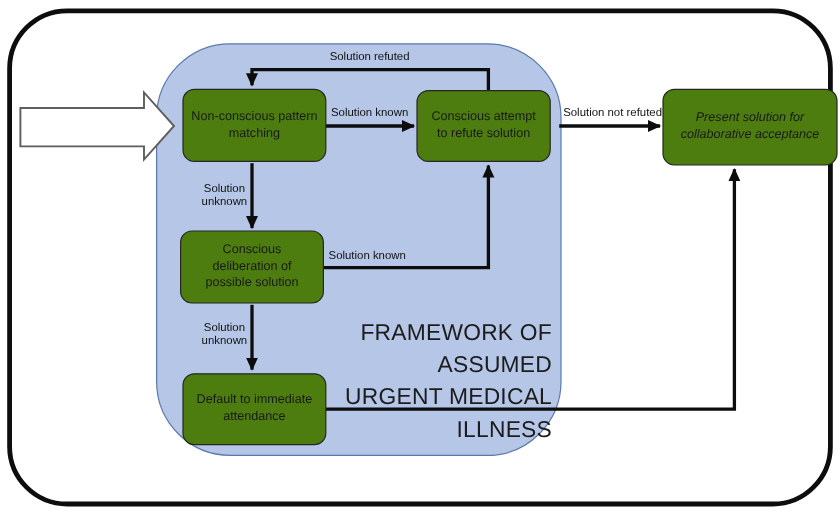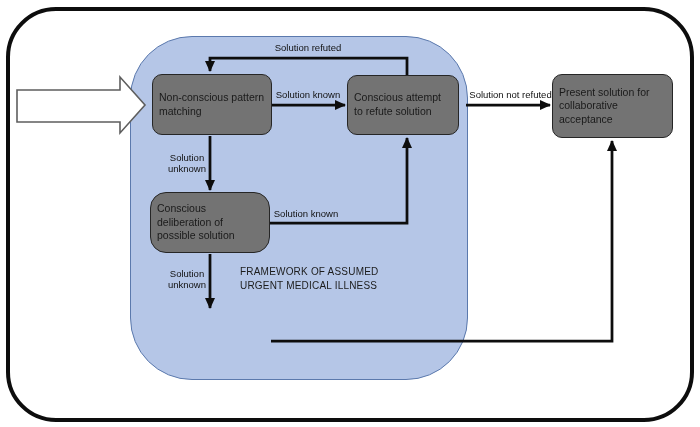--- a/index.html
+++ b/index.html
@@ -11,47 +11,47 @@
   .outer-border {
     position:absolute; left:6px; top:7px; width:688px; height:415px;
     border:4px solid #0d0d0d; border-radius:50px; background:transparent;
   }
   .fw-bg {
     position:absolute; left:130px; top:36px; width:338px; height:344px;
     background:#b5c6e7; border:1.5px solid #5b79ad; border-radius:62px;
   }
   svg.lines { position:absolute; left:0; top:0; width:700px; height:427px; }
   .node {
-    position:absolute; background:#737373; border:1.5px solid #262626;
+    position:absolute; background:#4d7c0f; border:1.5px solid #262626;
     border-radius:10px; display:flex; align-items:center; justify-content:center;
-    font-size:10.5px; line-height:1.3; padding:3px 6px;
+    text-align:center; font-size:10.5px; line-height:1.3; padding:3px 6px;
   }
   .n-nonconscious   { left:152px; top:74px;  width:120px; height:61px; }
   .n-attempt        { left:347px; top:75px;  width:112px; height:60px; }
-  .n-present        { left:552px; top:74px;  width:121px; height:64px; }
-  .n-deliberation   { left:150px; top:192px; width:120px; height:61px;border-radius:16px; }
+  .n-present        { left:552px; top:74px;  width:146px; height:64px;font-style:italic; }
+  .n-deliberation   { left:150px; top:192px; width:120px; height:61px; }
   .n-default        { left:152px; top:311px; width:120px; height:60px; }
   .elabel {
     position:absolute; font-size:9.5px; line-height:1.18; text-align:center;
     color:#111111; white-space:normal;
   }
   .l-refuted        { left:258px; top:42px;  width:100px; }
   .l-known-top      { left:258px; top:89px;  width:100px; }
   .l-not-refuted    { left:458px; top:89px;  width:105px; }
   .l-unknown-upper  { left:159px; top:152px; width:56px; }
   .l-known-mid      { left:256px; top:208px; width:100px; }
   .l-unknown-lower  { left:159px; top:268px; width:56px; }
   .input-label {
     position:absolute; left:17px; top:90px; width:103px; height:32px;
     display:flex; align-items:center; justify-content:center;
     font-size:10.5px; color:#111;
   }
   .framework-title {
     position:absolute; left:240px; top:265px; width:220px;
-    text-align:left; font-size:10px; line-height:1.42; color:#1c1c1c;
+    text-align:right; font-size:19px; line-height:1.42; color:#1c1c1c;
     letter-spacing:0.2px;
   }
   .external-title {
     position:absolute; left:225px; top:392px; width:220px;
     text-align:center; font-size:13px; color:#161616; letter-spacing:0.2px;
   }
 </style>
 </head>
 <body>
 
@@ -95,20 +95,23 @@
   </div>
 
   <div class="node n-present">
     <span>Present solution for collaborative acceptance</span>
   </div>
 
   <div class="node n-deliberation">
     <span>Conscious deliberation of possible solution</span>
   </div>
 
+  <div class="node n-default">
+    <span>Default to immediate attendance</span>
+  </div>
 
   <div class="elabel l-refuted">Solution refuted</div>
 
   <div class="elabel l-known-top">Solution known</div>
 
   <div class="elabel l-not-refuted">Solution not refuted</div>
 
   <div class="elabel l-unknown-upper">Solution unknown</div>
 
   <div class="elabel l-known-mid">Solution known</div>

